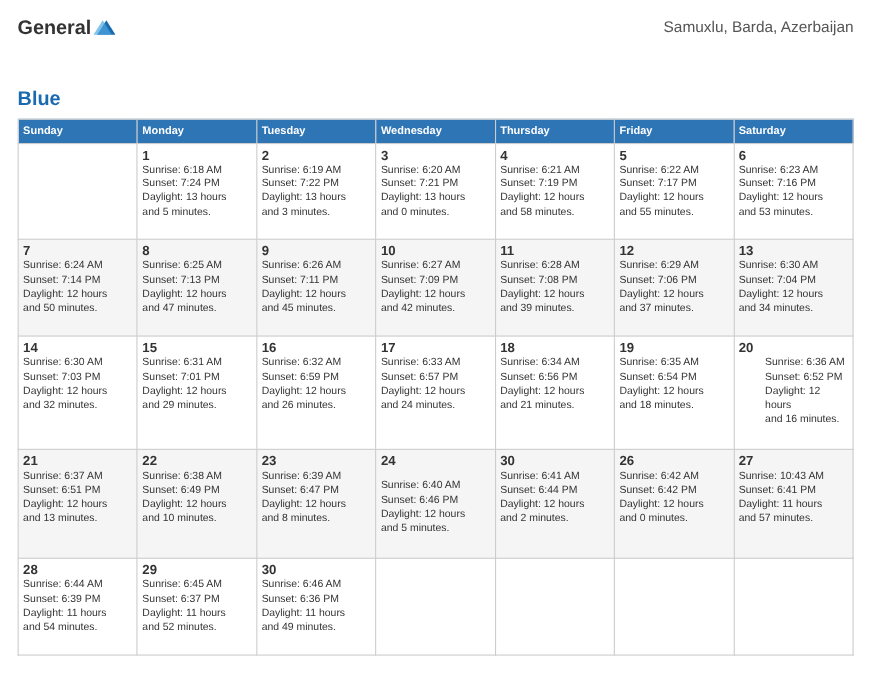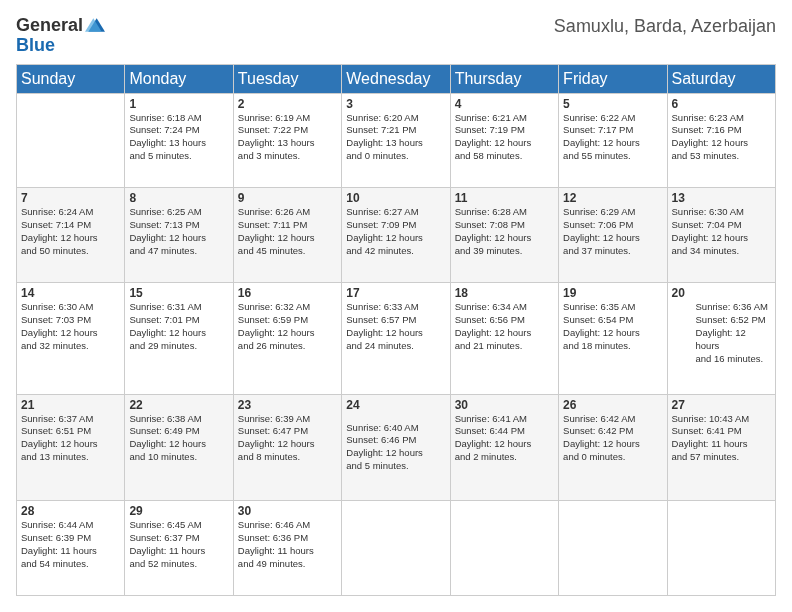--- a/index.html
+++ b/index.html
@@ -24,20 +24,21 @@
       margin-bottom: 8px;
     }
     .logo {
       display: flex;
       align-items: center;
     }
     .logo-text {
       display: flex;
       flex-direction: column;
       line-height: 1.1;
+      gap: 44px;
     }
     .logo-general {
       font-size: 18px;
       font-weight: bold;
       color: #333;
     }
     .logo-blue {
       font-size: 18px;
       font-weight: bold;
       color: #1a6ab0;
@@ -50,33 +51,33 @@
     }
     .title-block {
       text-align: right;
     }
     .month-title {
       font-size: 32px;
       font-weight: bold;
       color: #333;
     }
     .location {
-      font-size: 18px;
+      font-size: 14px;
       color: #555;
     }
     .calendar {
       width: 100%;
       border-collapse: collapse;
       flex: 1;
     }
     .calendar th {
       background: #2e75b6;
       color: #fff;
-      font-size: 16px;
-      font-weight: normal;
+      font-size: 10px;
+      font-weight: bold;
       padding: 5px 4px;
       text-align: left;
       border: 1px solid #ccc;
     }
     .calendar td {
       border: 1px solid #ccc;
       vertical-align: top;
       padding: 3px 4px;
       width: 14.28%;
       background: #fff;

